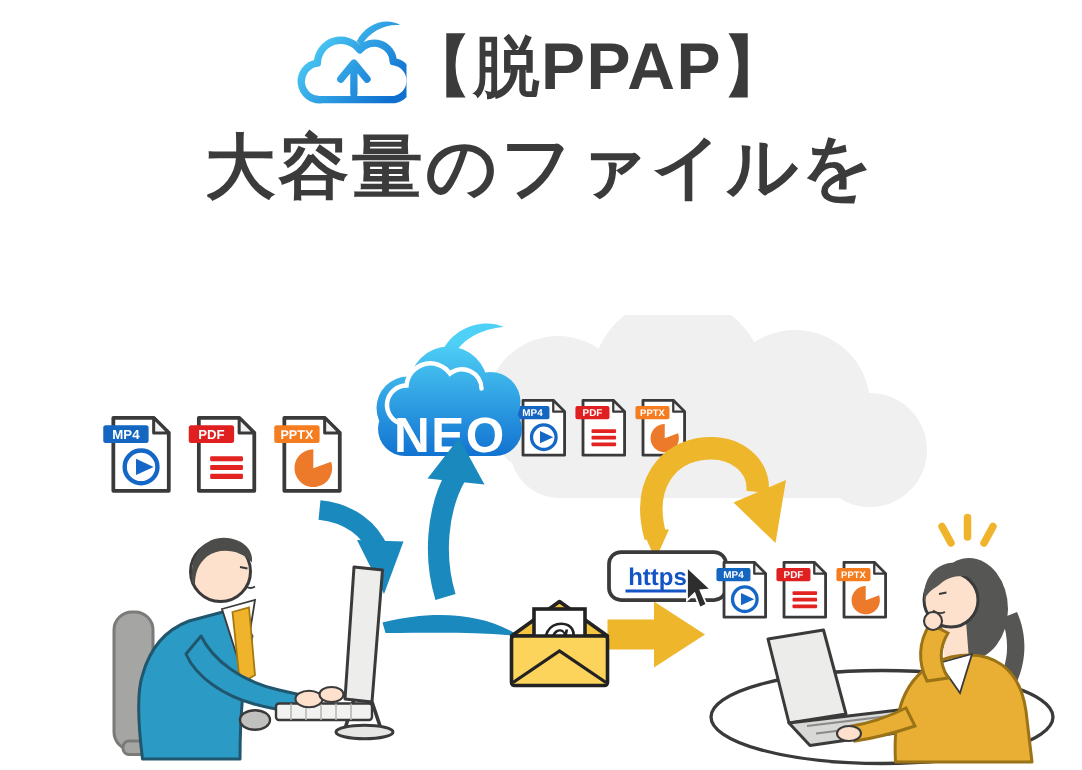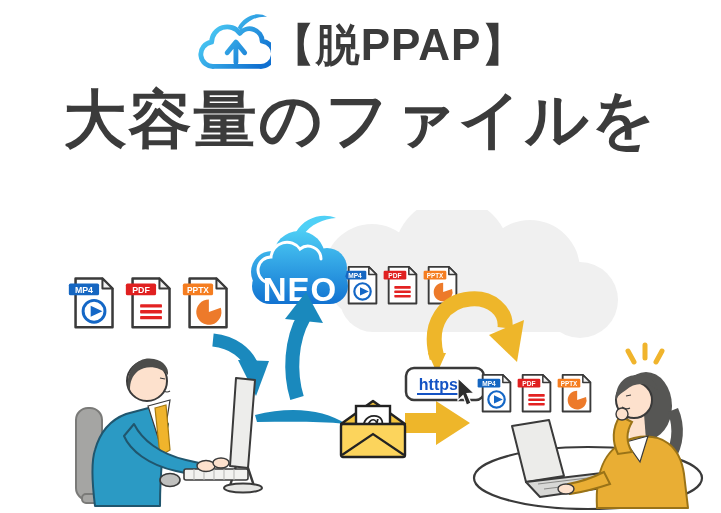--- a/index.html
+++ b/index.html
@@ -2,21 +2,21 @@
 <html><head>
 <meta charset="utf-8">
 <style>
   html,body{margin:0;padding:0;background:#fff;}
   .canvas{position:relative;width:721px;height:513px;background:#fff;overflow:hidden;
           font-family:"Liberation Sans",sans-serif;}
   .header{position:absolute;top:8px;left:0;width:721px;text-align:center;
           color:#3b3b3b;font-weight:900;line-height:1.05;}
   .title-row{display:flex;justify-content:center;align-items:center;gap:0;height:74px;}
   .t1{font-size:44px;letter-spacing:1px;}
-  .t23{font-size:63px;letter-spacing:2px;margin-top:4px;}
+  .t23{font-size:47px;letter-spacing:2px;margin-top:4px;}
   .scene{position:absolute;top:210px;left:0;}
   svg text{font-family:"Liberation Sans",sans-serif;}
 </style>
 </head>
 <body>
 
 <div class="canvas">
 
   <div class="header">
     <div class="title-row">

